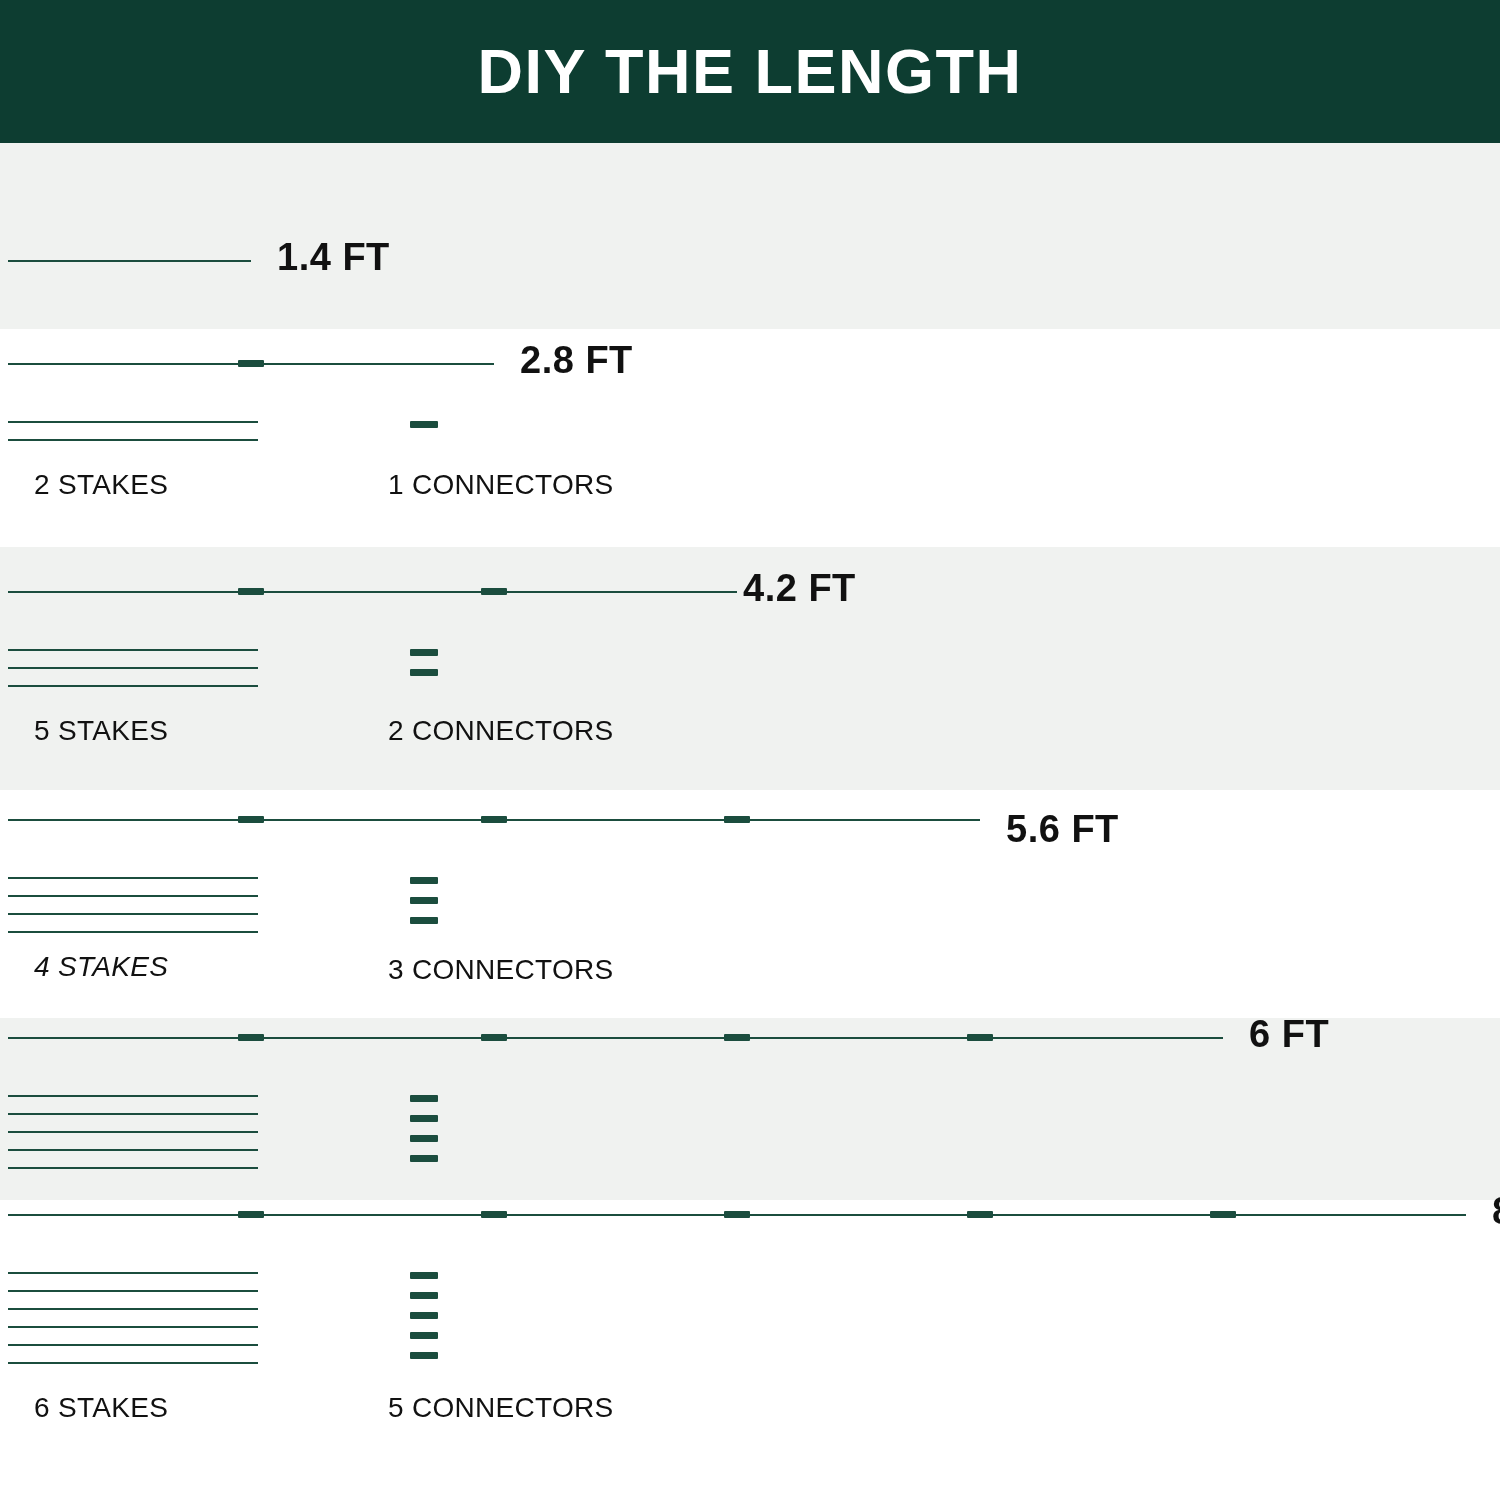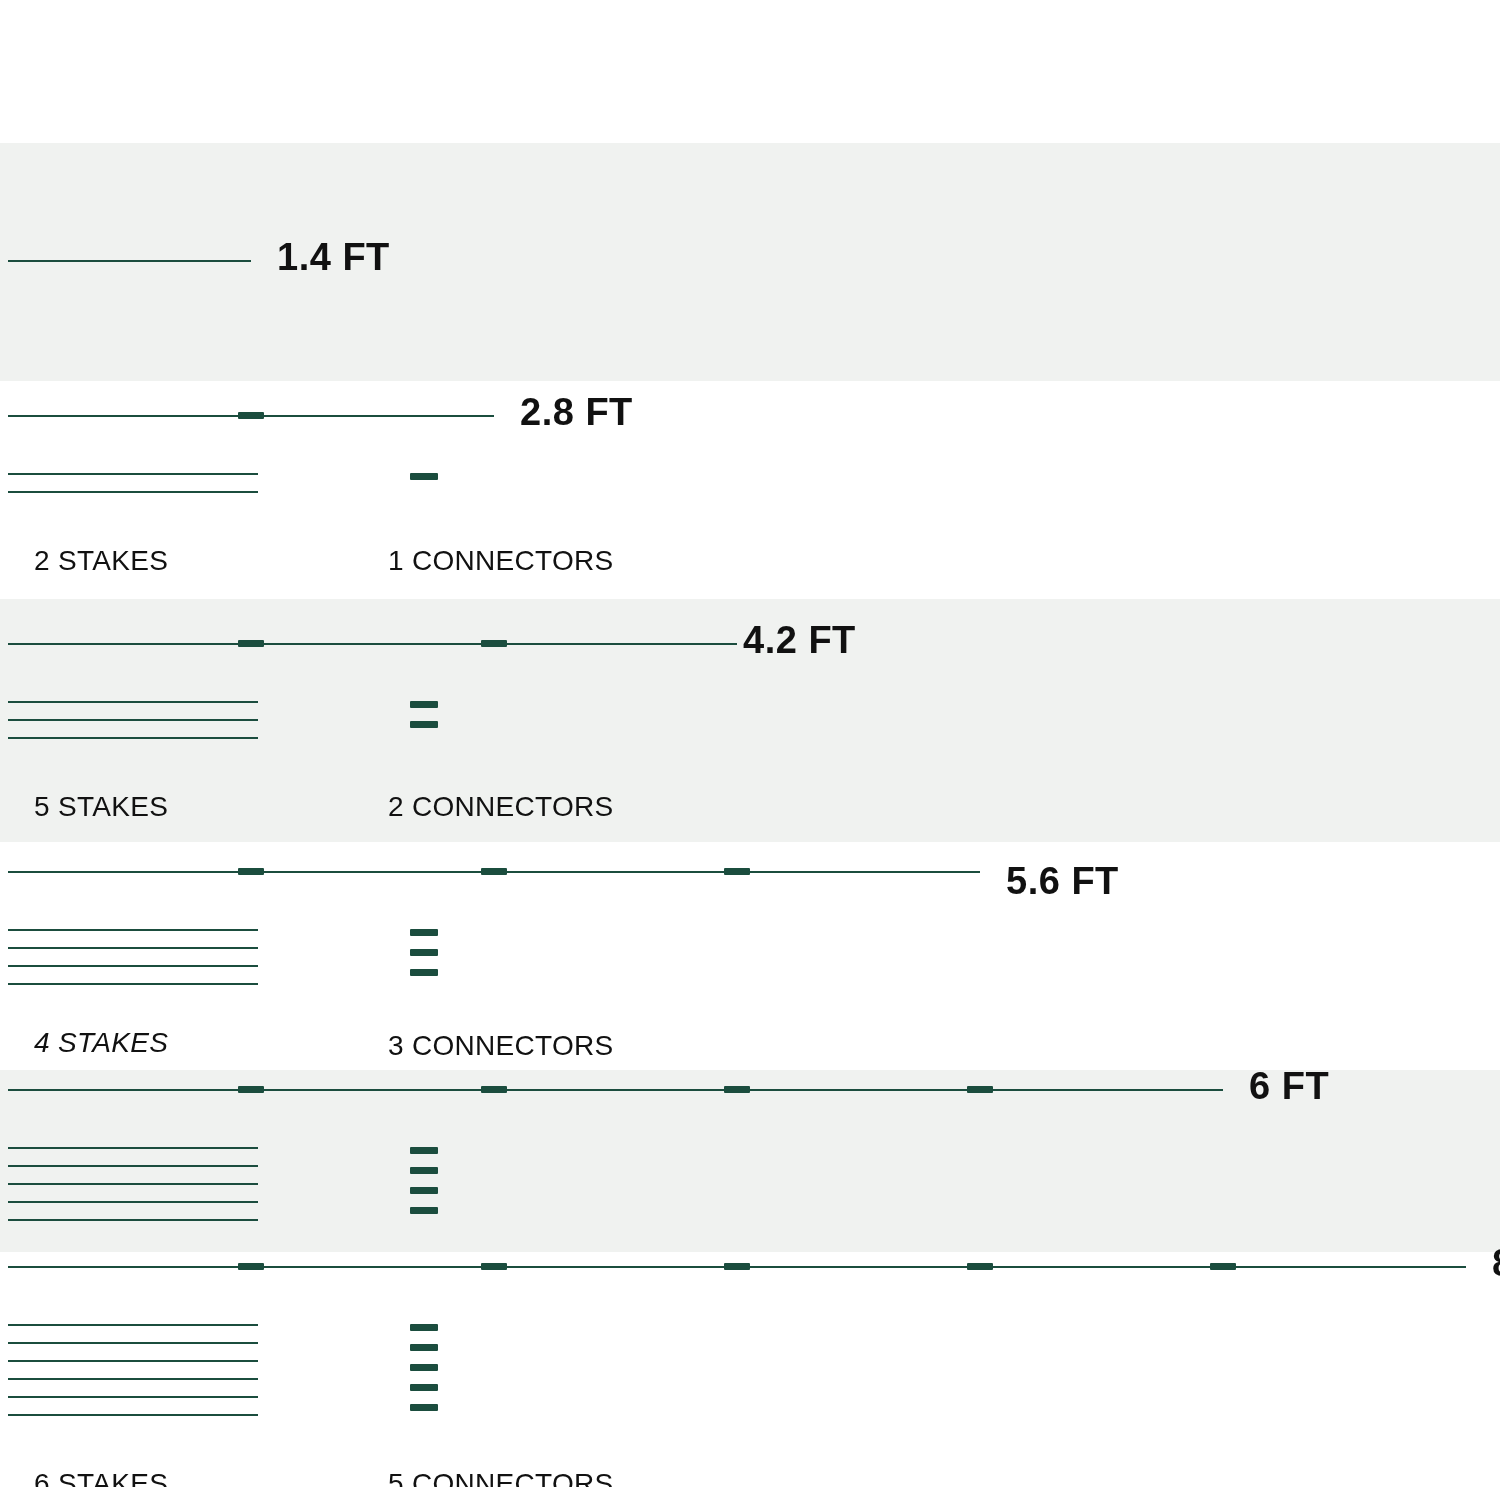--- a/index.html
+++ b/index.html
@@ -119,33 +119,35 @@
   .conn-bar:last-child { margin-bottom: 0; }
 
   .caption {
     position: absolute;
     font-size: 28px;
     color: #111111;
     letter-spacing: 0.3px;
     white-space: nowrap;
     line-height: 1;
     font-family: "Liberation Sans", sans-serif;
-    margin-top: 24px;
   }
   .caption.stakes { left: 34px; }
   .caption.conns  { left: 388px; }
 </style>
 </head>
 <body>
 
 <div class="sheet">
 
+  <div class="header">
+    <div class="header-title">DIY THE LENGTH</div>
+  </div>
 
   <div class="rows" id="rows-container">
-      <div class="row shaded" style="height: 238px;">
+      <div class="row shaded" style="height: 186px;">
         <div class="rod-wrap" style="width: 243px; top: 113px;">
           <div class="rod-line" style="width: 243px;"></div>
         </div>
         <div class="rod-label" style="left: 277px; top: 95px;">1.4 FT</div>
       </div>
       <div class="row plain" style="height: 218px;">
         <div class="rod-wrap" style="width: 486px; top: 30px;">
           <div class="rod-line" style="width: 486px;"></div>
           <div class="joint" style="left: 230px;"></div>
         </div>

